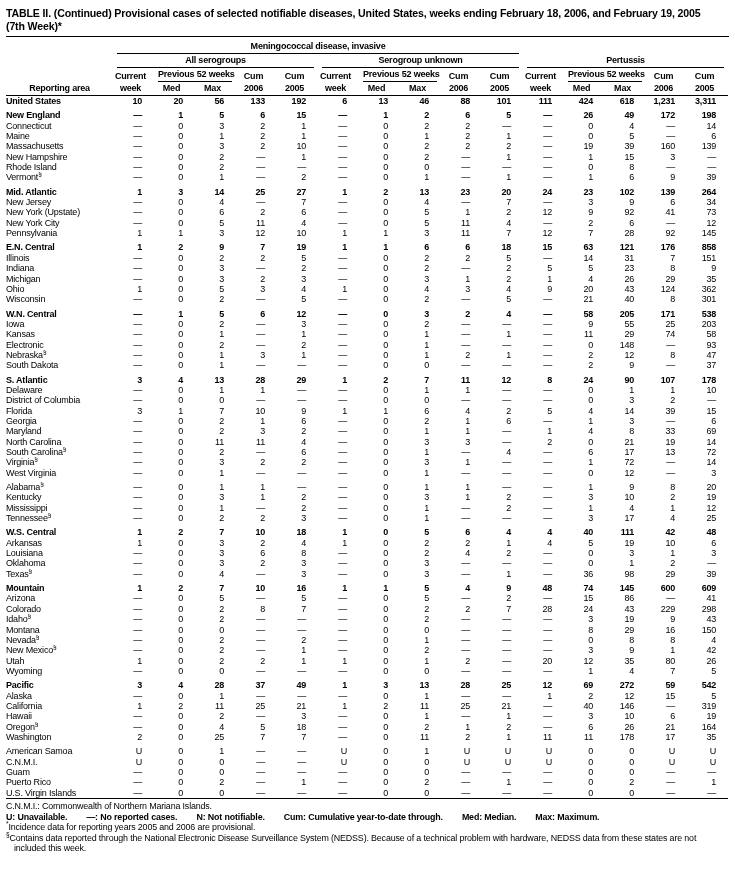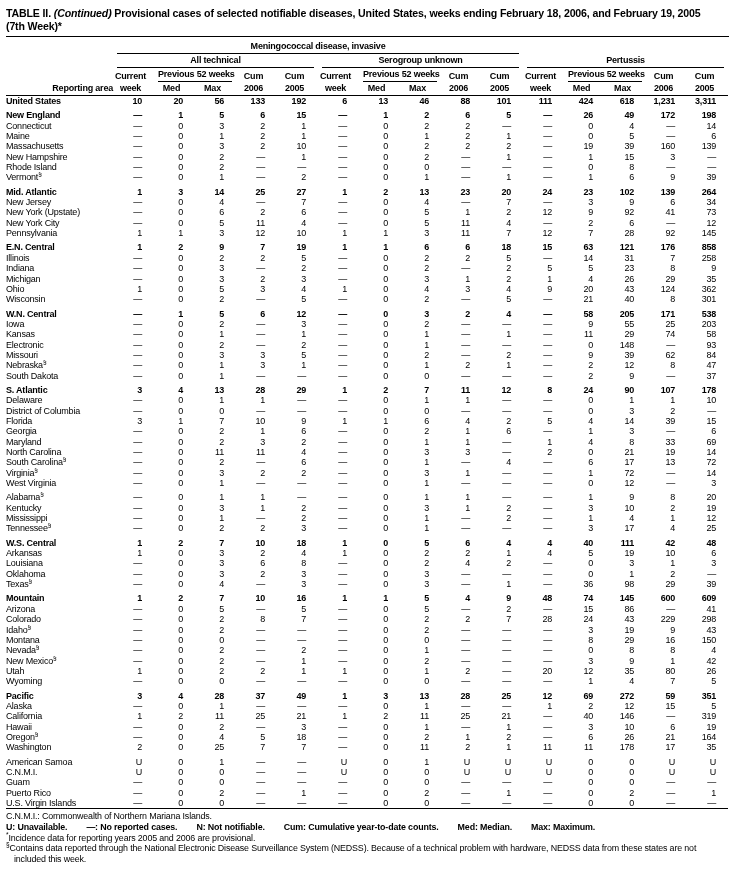--- a/index.html
+++ b/index.html
@@ -3,33 +3,33 @@
 <meta charset="utf-8">
 <style>
   html,body{margin:0;padding:0;background:#fff;}
   body{width:735px;height:882px;overflow:hidden;color:#000;
        font-family:"Liberation Sans","DejaVu Sans",sans-serif;
        -webkit-font-smoothing:antialiased;}
   .page{padding:7px 6px 0 6px;}
 
   .title{font-size:10.6px;font-weight:bold;line-height:13px;letter-spacing:-0.15px;
          border-bottom:1.5px solid #000;padding-bottom:3px;}
-  .title .cont{font-style:italic;}
+  .title .cont{}
 
   table.data{border-collapse:collapse;table-layout:fixed;width:722px;margin-top:3px;
              border-bottom:1.5px solid #000;}
   col.c-area{width:107px;}
   col.c-num{width:41px;}
 
   thead th{font-size:9px;font-weight:bold;padding:0;line-height:12px;
            letter-spacing:-0.2px;vertical-align:bottom;white-space:nowrap;}
   thead .u{display:block;border-bottom:1px solid #000;padding-bottom:1px;margin:0 4px;
            text-align:center;}
   thead th.num-h{text-align:center;padding-right:6px;}
-  thead th.area-h{text-align:right;}
+  thead th.area-h{text-align:center;}
   thead tr.hdr-bottom th{border-bottom:1.5px solid #000;padding-bottom:1px;}
 
   tbody td{font-size:9px;line-height:10.35px;padding:0;white-space:nowrap;
            letter-spacing:-0.2px;}
   tbody td.area{text-align:left;overflow:hidden;}
   tbody td.num{text-align:right;padding-right:12px;}
   tbody tr.bold td{font-weight:bold;}
   tbody tr.spacer td{height:4px;line-height:4px;font-size:1px;}
   sup{font-size:6.5px;vertical-align:super;line-height:0;}
 
@@ -72,21 +72,21 @@
       <tr>
         <th class="area-h"></th>
         <th colspan="10">
             <span class="u">Meningococcal disease, invasive</span>
           </th>
         <th colspan="5"></th>
       </tr>
       <tr>
         <th class="area-h"></th>
         <th colspan="5">
-            <span class="u">All technical</span>
+            <span class="u">All serogroups</span>
           </th>
         <th colspan="5">
             <span class="u">Serogroup unknown</span>
           </th>
         <th colspan="5">
             <span class="u">Pertussis</span>
           </th>
       </tr>
       <tr>
         <th class="area-h"></th>
@@ -399,21 +399,21 @@
           <td class="num">5</td>
           <td class="num">—</td>
           <td class="num">0</td>
           <td class="num">2</td>
           <td class="num">2</td>
           <td class="num">5</td>
           <td class="num">—</td>
           <td class="num">14</td>
           <td class="num">31</td>
           <td class="num">7</td>
-          <td class="num">258</td>
+          <td class="num">151</td>
         </tr>
         <tr>
           <td class="area">Indiana</td>
           <td class="num">—</td>
           <td class="num">0</td>
           <td class="num">3</td>
           <td class="num">—</td>
           <td class="num">2</td>
           <td class="num">—</td>
           <td class="num">0</td>
@@ -547,38 +547,20 @@
           <td class="num">—</td>
           <td class="num">0</td>
           <td class="num">1</td>
           <td class="num">—</td>
           <td class="num">—</td>
           <td class="num">—</td>
           <td class="num">0</td>
           <td class="num">148</td>
           <td class="num">—</td>
           <td class="num">93</td>
-        </tr>
-        <tr>
-          <td class="area">Missouri</td>
-          <td class="num">—</td>
-          <td class="num">0</td>
-          <td class="num">3</td>
-          <td class="num">3</td>
-          <td class="num">5</td>
-          <td class="num">—</td>
-          <td class="num">0</td>
-          <td class="num">2</td>
-          <td class="num">—</td>
-          <td class="num">2</td>
-          <td class="num">—</td>
-          <td class="num">9</td>
-          <td class="num">39</td>
-          <td class="num">62</td>
-          <td class="num">84</td>
         </tr>
         <tr>
           <td class="area">Nebraska<sup>§</sup></td>
           <td class="num">—</td>
           <td class="num">0</td>
           <td class="num">1</td>
           <td class="num">3</td>
           <td class="num">1</td>
           <td class="num">—</td>
           <td class="num">0</td>
@@ -1137,21 +1119,21 @@
           <td class="num">49</td>
           <td class="num">1</td>
           <td class="num">3</td>
           <td class="num">13</td>
           <td class="num">28</td>
           <td class="num">25</td>
           <td class="num">12</td>
           <td class="num">69</td>
           <td class="num">272</td>
           <td class="num">59</td>
-          <td class="num">351</td>
+          <td class="num">542</td>
         </tr>
         <tr>
           <td class="area">Alaska</td>
           <td class="num">—</td>
           <td class="num">0</td>
           <td class="num">1</td>
           <td class="num">—</td>
           <td class="num">—</td>
           <td class="num">—</td>
           <td class="num">0</td>
@@ -1327,18 +1309,18 @@
           <td class="num">0</td>
           <td class="num">0</td>
           <td class="num">—</td>
           <td class="num">—</td>
         </tr>
       </tbody>
   </table>
 
   <div class="footnotes">
     <div>C.N.M.I.: Commonwealth of Northern Mariana Islands.</div>
-    <div class="legend"><span>U: Unavailable.</span><span>—: No reported cases.</span><span>N: Not notifiable.</span><span>Cum: Cumulative year-to-date counts.</span><span>Med: Median.</span><span>Max: Maximum.</span></div>
+    <div class="legend"><span>U: Unavailable.</span><span>—: No reported cases.</span><span>N: Not notifiable.</span><span>Cum: Cumulative year-to-date through.</span><span>Med: Median.</span><span>Max: Maximum.</span></div>
     <div><sup>*</sup><span>Incidence data for reporting years 2005 and 2006 are provisional.</span></div>
     <div class="fn-hang"><sup>§</sup><span>Contains data reported through the National Electronic Disease Surveillance System (NEDSS). Because of a technical problem with hardware, NEDSS data from these states are not included this week.</span></div>
   </div>
 
 </div>
 
 </body></html>

